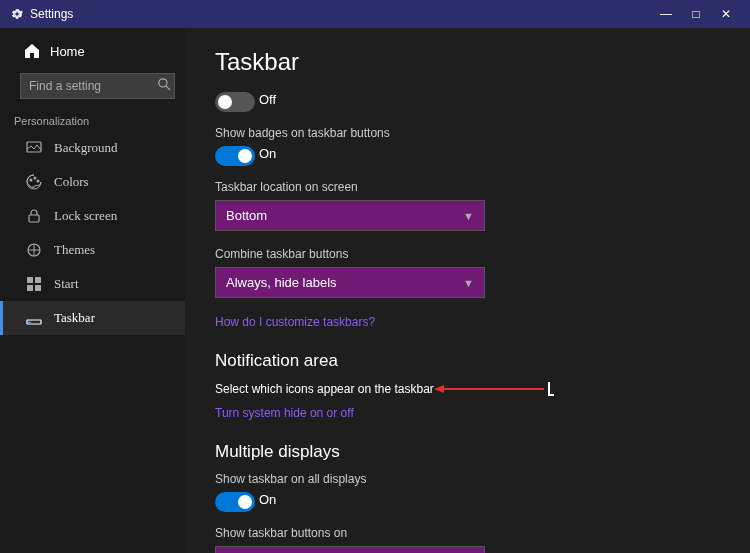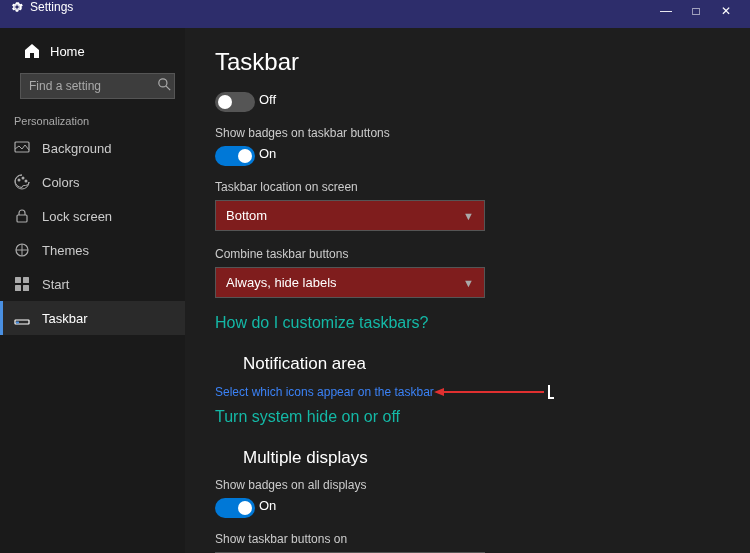--- a/index.html
+++ b/index.html
@@ -11,21 +11,21 @@
       height: 553px;
       overflow: hidden;
       font-size: 13px;
     }
 
     
     .titlebar {
       background: #2d2d6b;
       height: 28px;
       display: flex;
-      align-items: flex-start;
+      align-items: center;
       padding: 0 10px;
       justify-content: space-between;
     }
     .titlebar-left {
       display: flex;
       align-items: center;
       gap: 6px;
     }
     .titlebar-title {
       font-size: 12px;
@@ -102,25 +102,26 @@
       font-size: 11px;
       color: #aaa;
       padding: 6px 14px 4px 14px;
       text-transform: none;
     }
 
     .sidebar-item {
       display: flex;
       align-items: center;
       gap: 12px;
-      padding: 9px 14px;
+      padding: 9px 26px;
       cursor: pointer;
       color: #ccc;
       font-size: 13px;
       position: relative;
+      font-family: Liberation Serif, serif;
     }
     .sidebar-item.active {
       background: #2a2a2a;
       color: #fff;
     }
     .sidebar-item.active::before {
       content: '';
       position: absolute;
       left: 0;
       top: 0;
@@ -195,59 +196,58 @@
     .dropdown-container {
       margin-bottom: 16px;
     }
     .dropdown-label {
       font-size: 12px;
       color: #ccc;
       margin-bottom: 6px;
     }
     .dropdown {
       width: 270px;
-      background: #7f1d1d;
+      background: #701a75;
       border: 1px solid #555;
       color: #fff;
       padding: 7px 10px;
       font-size: 13px;
       cursor: pointer;
       display: flex;
       align-items: center;
       justify-content: space-between;
       position: relative;
     }
     .dropdown-arrow {
       font-size: 11px;
       color: #aaa;
     }
 
     
     .link {
-      color: #14b8a6;
-      font-size: 16px;
+      color: #8b5cf6;
+      font-size: 12px;
       cursor: pointer;
       text-decoration: none;
       display: inline-block;
       margin-bottom: 18px;
     }
 
     
     .section-heading {
       font-size: 17px;
       font-weight: 400;
       color: #fff;
       margin-bottom: 10px;
       margin-top: 4px;
-      margin-left: 28px;
     }
 
     .section-desc {
       font-size: 12px;
-      color: #3b82f6;
+      color: #ffffff;
       margin-bottom: 8px;
       display: flex;
       align-items: center;
     }
   </style>
 </head>
 <body>
 
 <div class="titlebar">
   <div class="titlebar-left">
@@ -403,21 +403,21 @@
       </span>
 
       <span style="display:inline-block;width:6px;height:14px;border-left:2px solid #fff;border-bottom:2px solid #fff;margin-left:-6px;"></span>
     </div>
     <a class="link">Turn system hide on or off</a>
 
     
     <h2 class="section-heading">Multiple displays</h2>
 
     
-    <div class="setting-label">Show badges on all displays</div>
+    <div class="setting-label">Show taskbar on all displays</div>
     <div class="toggle-row">
       <div class="toggle on"></div>
       <span class="toggle-label">On</span>
     </div>
 
     
     <div class="dropdown-container">
       <div class="dropdown-label">Show taskbar buttons on</div>
       <div class="dropdown">
         

